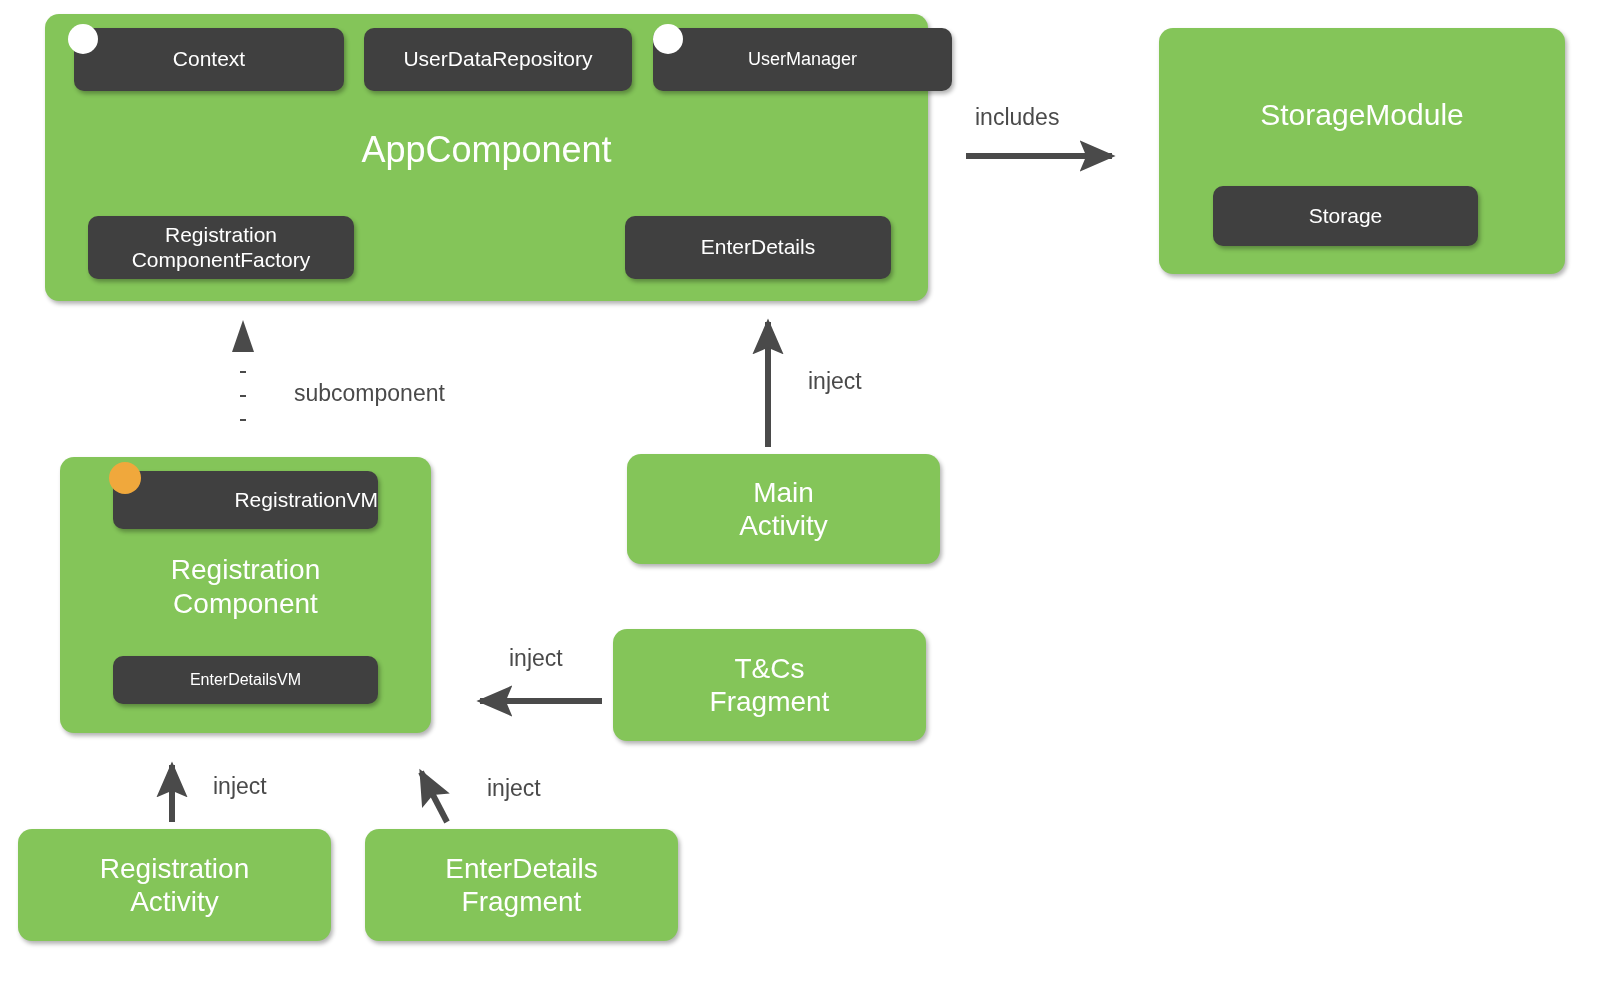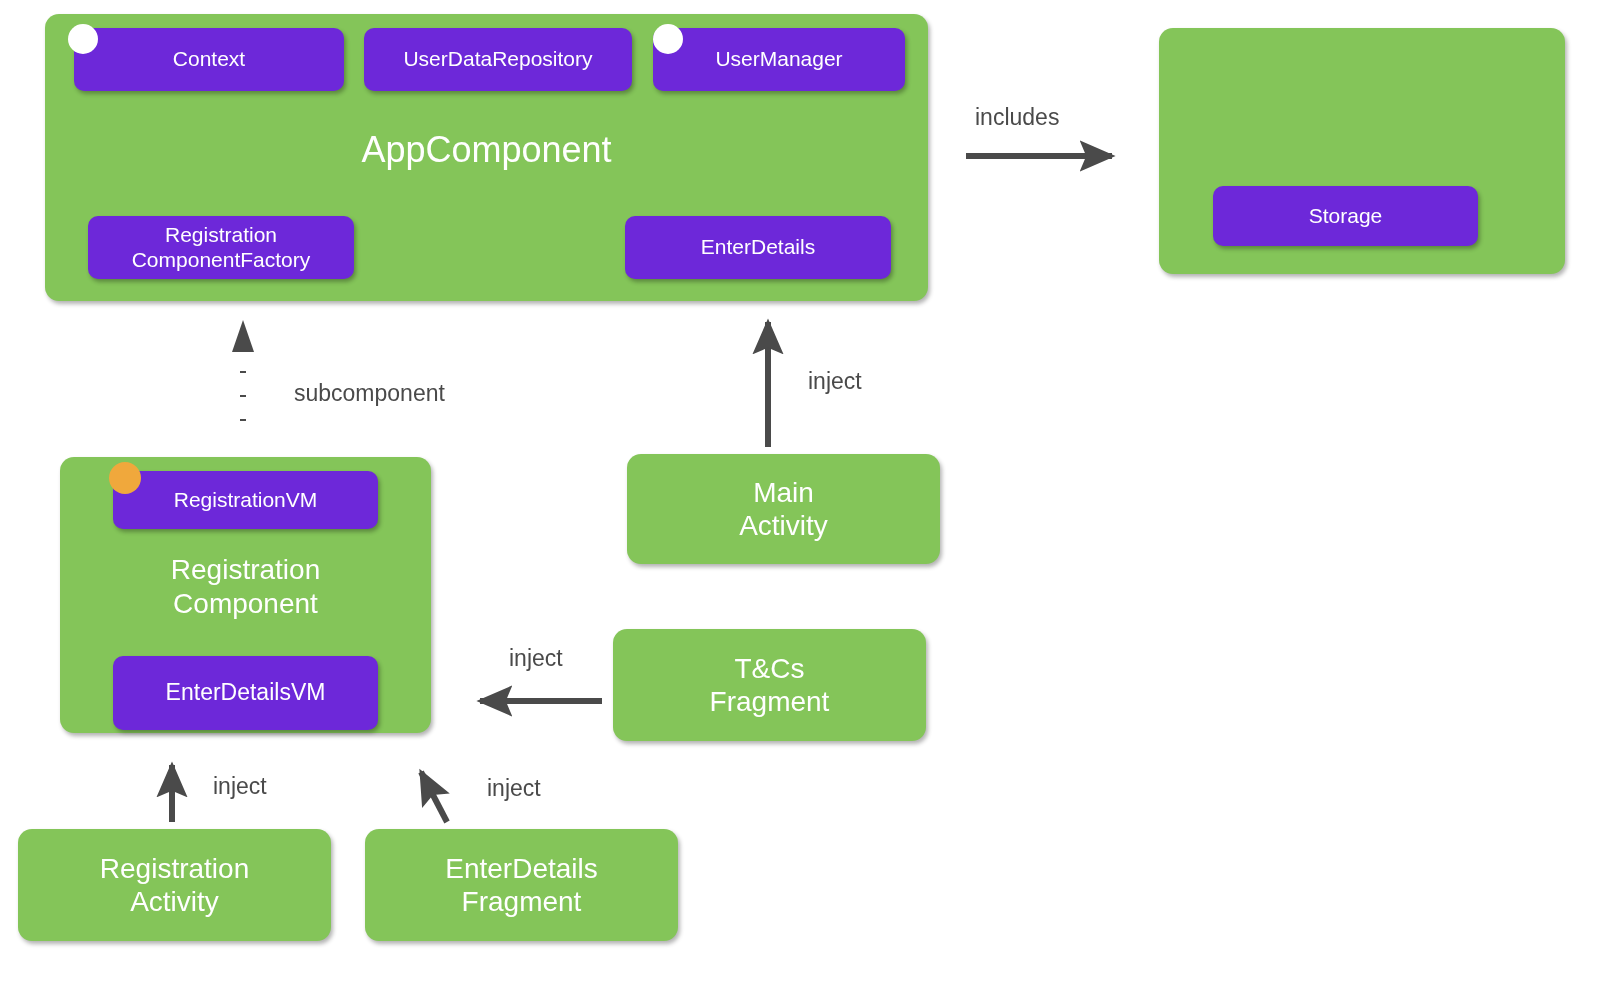--- a/index.html
+++ b/index.html
@@ -26,21 +26,21 @@
     justify-content: center;
     text-align: center;
     color: #ffffff;
     line-height: 1.18;
     white-space: pre-line;
   }
   .green {
     background: #84c559;
   }
   .dark {
-    background: #6d28d9;
+    background: #404040;
     border-radius: 10px;
   }
   .shadow {
     box-shadow: 2px 3px 4px rgba(0,0,0,0.30);
   }
   .comp-title {
     position: absolute;
     color: #ffffff;
     text-align: center;
     white-space: pre-line;
@@ -75,52 +75,53 @@
 
   <div class="node dark shadow" style="left:74px; top:28px; width:270px; height:63px; font-size:21px;">
     <span>Context</span>
   </div>
   <div class="circle" style="left:68px; top:24px; width:30px; height:30px; background:#ffffff;"></div>
 
   <div class="node dark shadow" style="left:364px; top:28px; width:268px; height:63px; font-size:21px;">
     <span>UserDataRepository</span>
   </div>
 
-  <div class="node dark shadow" style="left:653px; top:28px; width:252px; height:63px; font-size:21px;">
+  <div class="node dark shadow" style="left:653px; top:28px; width:299px; height:63px; font-size:18px;">
     <span>UserManager</span>
   </div>
   <div class="circle" style="left:653px; top:24px; width:30px; height:30px; background:#ffffff;"></div>
 
   <div class="node dark shadow" style="left:88px; top:216px; width:266px; height:63px; font-size:21px;">
     <span>Registration
 ComponentFactory</span>
   </div>
 
   <div class="node dark shadow" style="left:625px; top:216px; width:266px; height:63px; font-size:21px;">
     <span>EnterDetails</span>
   </div>
 
   <div class="node green shadow" style="left:1159px; top:28px; width:406px; height:246px;"></div>
 
+  <div class="comp-title" style="left:1159px; top:97px; width:406px; font-size:30px;">StorageModule</div>
 
   <div class="node dark shadow" style="left:1213px; top:186px; width:265px; height:60px; font-size:21px;">
     <span>Storage</span>
   </div>
 
   <div class="node green shadow" style="left:60px; top:457px; width:371px; height:276px;"></div>
 
   <div class="comp-title" style="left:60px; top:553px; width:371px; font-size:28px;">Registration
 Component</div>
 
-  <div class="node dark shadow" style="left:113px; top:471px; width:265px; height:58px; font-size:21px;">
+  <div class="node dark shadow" style="left:113px; top:471px; width:265px; height:58px; font-size:21px;justify-content:flex-end;">
     <span>RegistrationVM</span>
   </div>
   <div class="circle" style="left:109px; top:462px; width:32px; height:32px; background:#f0a83c;"></div>
 
-  <div class="node dark shadow" style="left:113px; top:656px; width:265px; height:74px; font-size:23px;">
+  <div class="node dark shadow" style="left:113px; top:656px; width:265px; height:48px; font-size:16px;">
     <span>EnterDetailsVM</span>
   </div>
 
   <div class="node green shadow" style="left:613px; top:454px; width:313px; height:110px; font-size:28px;margin-left:14px;">
     <span>Main
 Activity</span>
   </div>
 
   <div class="node green shadow" style="left:613px; top:629px; width:313px; height:112px; font-size:28px;">
     <span>T&amp;Cs

